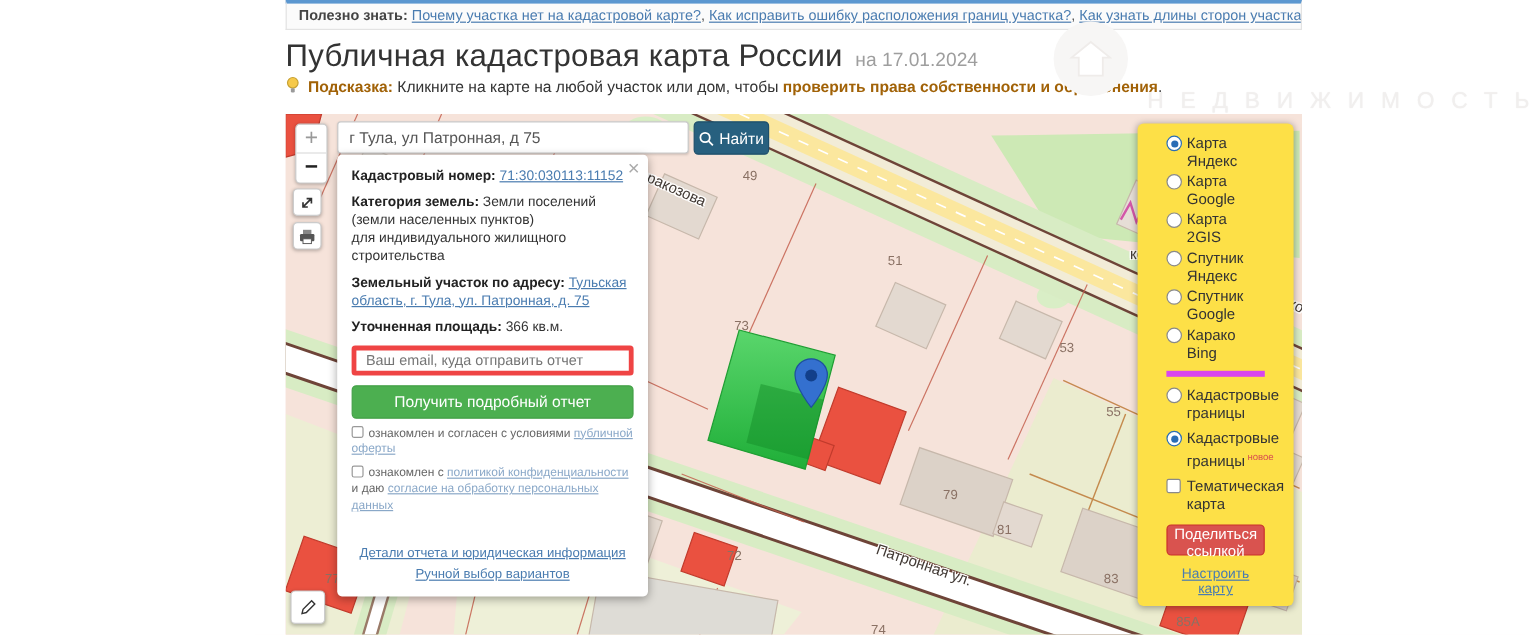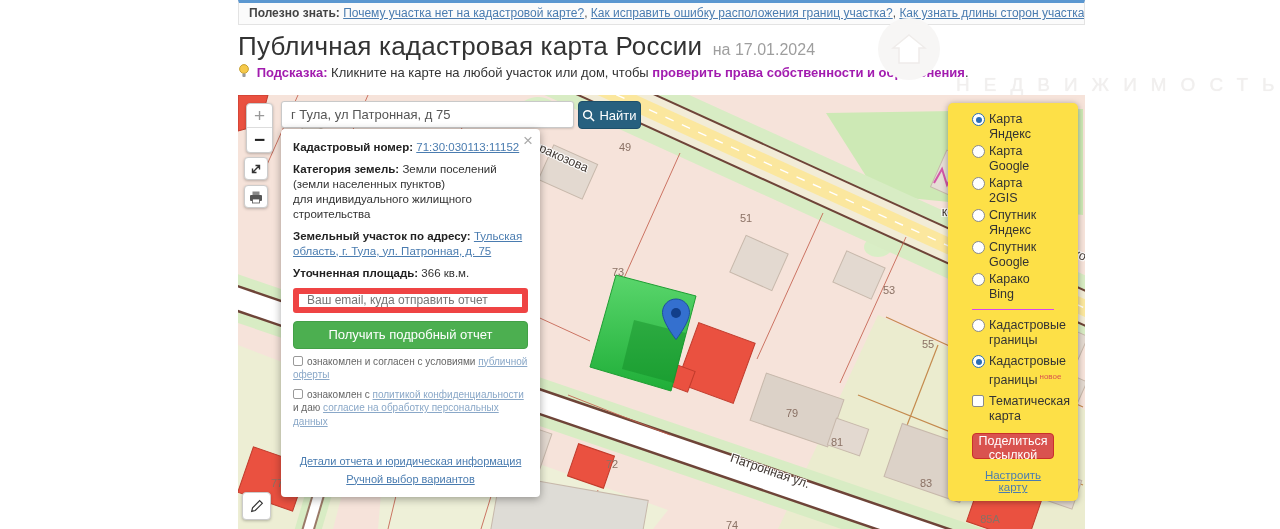--- a/index.html
+++ b/index.html
@@ -11,21 +11,21 @@
     background:#fbfbfb; border:1px solid #e3e3e3; border-top:3px solid #5b97d0;
     font-size:12px; color:#555; padding:3px 10px; white-space:nowrap; overflow:hidden;}
   .info-bar b{ color:#444; }
   .info-bar a{ color:#4a7cb0; text-decoration:underline; cursor:pointer; }
 
   
   .title-row{ position:absolute; left:238px; top:31px; white-space:nowrap; }
   .title-row .t{ font-size:26px; color:#333; letter-spacing:0.2px; }
   .title-row .d{ font-size:16px; color:#9e9e9e; margin-left:6px; }
   .hint-row{ position:absolute; left:238px; top:64px; font-size:13px; color:#333; }
-  .hint-row b{ color:#a21caf; }
+  .hint-row b{ color:#a16207; }
   .hint-row svg{ vertical-align:-2px; margin-right:3px; }
 
   
   .watermark{ position:absolute; left:878px; top:18px; width:402px; z-index:6;
     pointer-events:none; text-align:left; }
   .wm-row{ display:flex; align-items:center; }
   .wm-badge{ width:62px; height:62px; border-radius:50%; background:#f7f6f5;
     display:flex; align-items:center; justify-content:center; flex:0 0 62px; }
   .wm-title{ font-size:54px; font-weight:bold; color:#fcfcfc; letter-spacing:3px;
     text-shadow:0 0 2px #e9e9e9; margin-left:10px; }
@@ -70,21 +70,21 @@
 
   
   .popup{ position:absolute; left:43px; top:34px; width:259px; z-index:20;
     background:#fff; border-radius:4px; box-shadow:0 2px 8px rgba(0,0,0,.35);
     padding:11px 12px 9px; font-size:11.5px; color:#333; }
   .popup .close{ position:absolute; right:7px; top:2px; font-size:17px; color:#aaa;
     cursor:pointer; }
   .p-row{ margin-bottom:7px; line-height:1.3; }
   .p-row b{ color:#222; }
   .p-row a{ color:#4a7cb0; text-decoration:underline; cursor:pointer;text-align:right; }
-  .email-input{ width:100%; height:25px; border:6px solid #ef4444; border-radius:3px;
+  .email-input{ width:100%; height:25px; border:4px solid #ef4444; border-radius:3px;
     padding:0 8px; font-size:12px; color:#555; font-family:inherit; }
   .report-btn{ width:100%; height:28px; margin-top:8px; background:#4caf50;
     border:1px solid #43a047; border-radius:4px; color:#fff; font-size:13px;
     cursor:pointer; font-family:inherit; }
   .consent{ margin-top:6px; font-size:10px; color:#666; line-height:1.35; }
   .consent a{ color:#8aa8c8; text-decoration:underline; cursor:pointer; }
   .consent .cb{ display:inline-block; width:10px; height:10px; border:1px solid #999;
     border-radius:2px; background:#fff; vertical-align:-1px; margin-right:4px; }
   .p-links{ text-align:center; margin-top:25px; font-size:11px; line-height:1.6; }
   .p-links a{ display:block; color:#4a7cb0; text-decoration:underline; cursor:pointer; }
@@ -95,21 +95,21 @@
     padding:9px 24px 8px; font-size:12.5px; color:#333; }
   .lp-row{ display:flex; align-items:flex-start; margin-bottom:2px; line-height:15px;
     cursor:pointer; }
   .lp-row .radio{ flex:0 0 13px; width:13px; height:13px; border:1px solid #8a8a8a;
     border-radius:50%; margin:1px 4px 0 0; position:relative; background:#fff; }
   .lp-row .radio.sel{ border-color:#2a6db5; }
   .lp-row .radio.sel::after{ content:""; position:absolute; left:2.5px; top:2.5px;
     width:6px; height:6px; border-radius:50%; background:#2a6db5; }
   .lp-row .cbox{ flex:0 0 12px; width:12px; height:12px; border:1px solid #8a8a8a;
     border-radius:2px; margin:1px 5px 0 0; background:#fff; }
-  .lp-sec2{ border-top:1px solid #d946ef; margin-top:7px; padding-top:8px; }
+  .lp-sec2{ border-top:5px solid #d946ef; margin-top:7px; padding-top:8px; }
   .lp-sec2 .lp-row{ margin-bottom:6px; }
   .badge-new{ color:#d9534f; font-size:8px; vertical-align:super; margin-left:2px; }
   .share-btn{ width:100%; height:26px; margin-top:3px; background:#d9534f;
     border:1px solid #c9302c; border-radius:4px; color:#fff; font-size:12.5px;
     cursor:pointer; font-family:inherit; }
   .lp-settings{ display:block; text-align:center; margin-top:7px; font-size:11.5px;
     color:#4a7cb0; text-decoration:underline; cursor:pointer; }
 </style>
 </head>
 <body>

